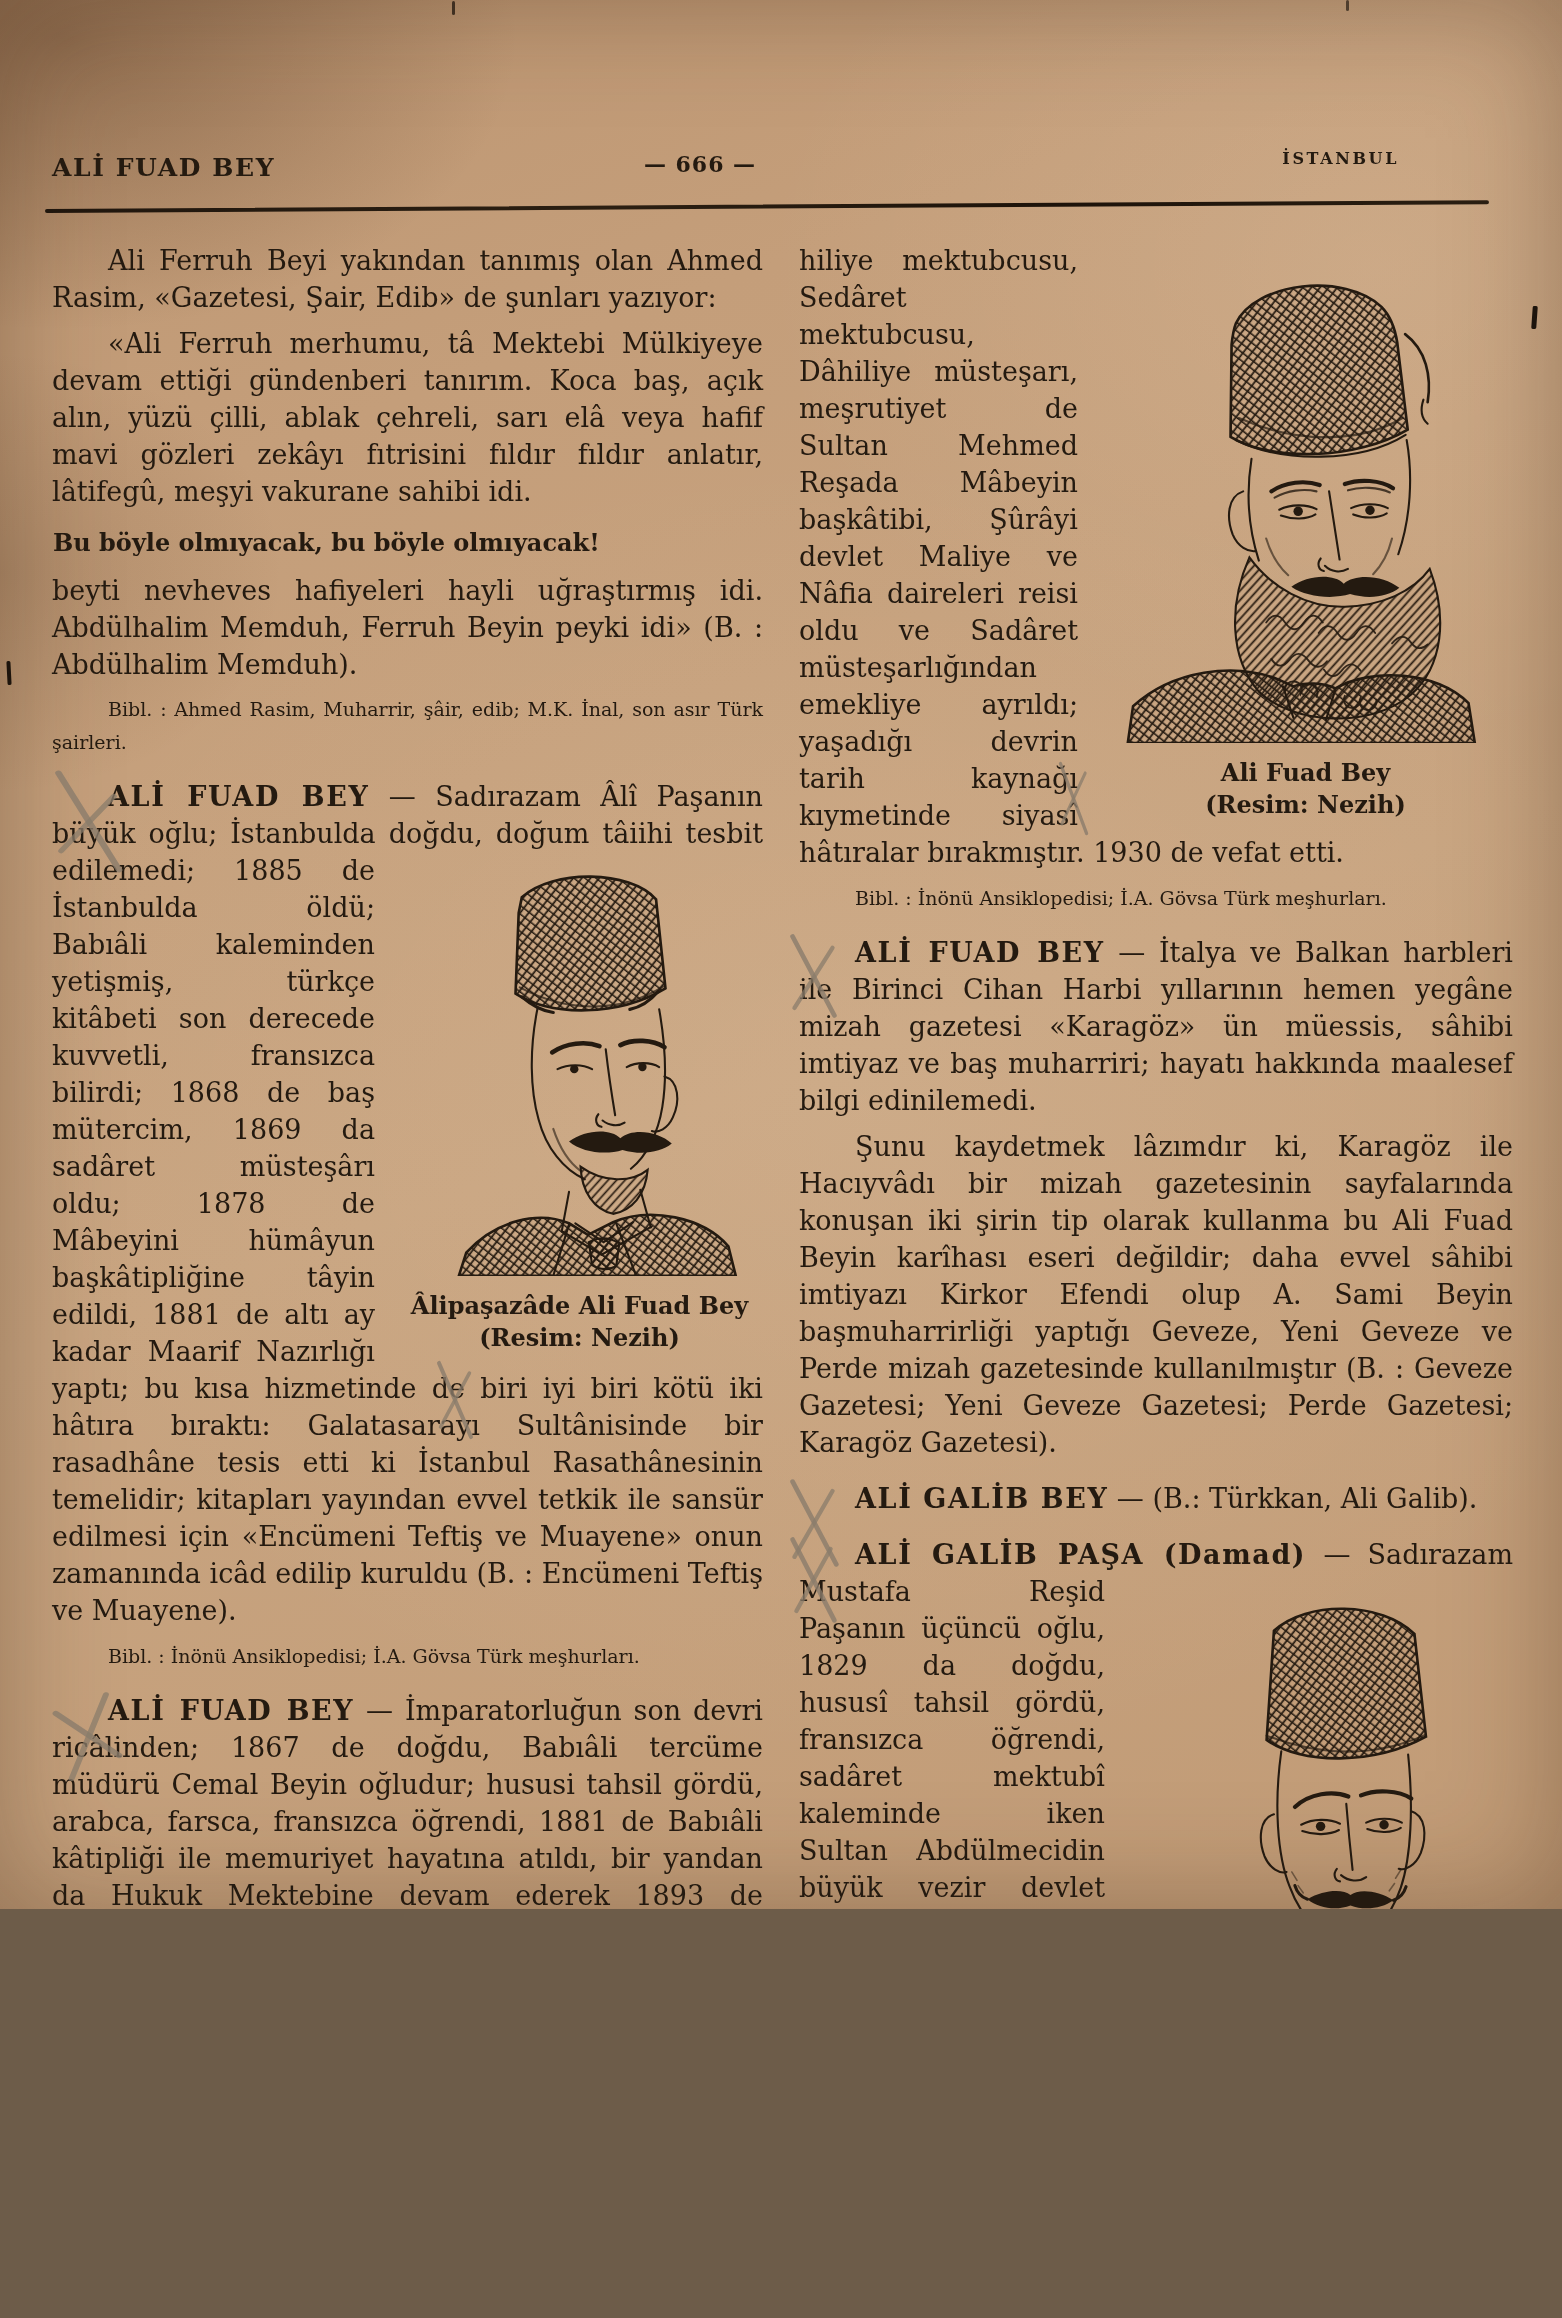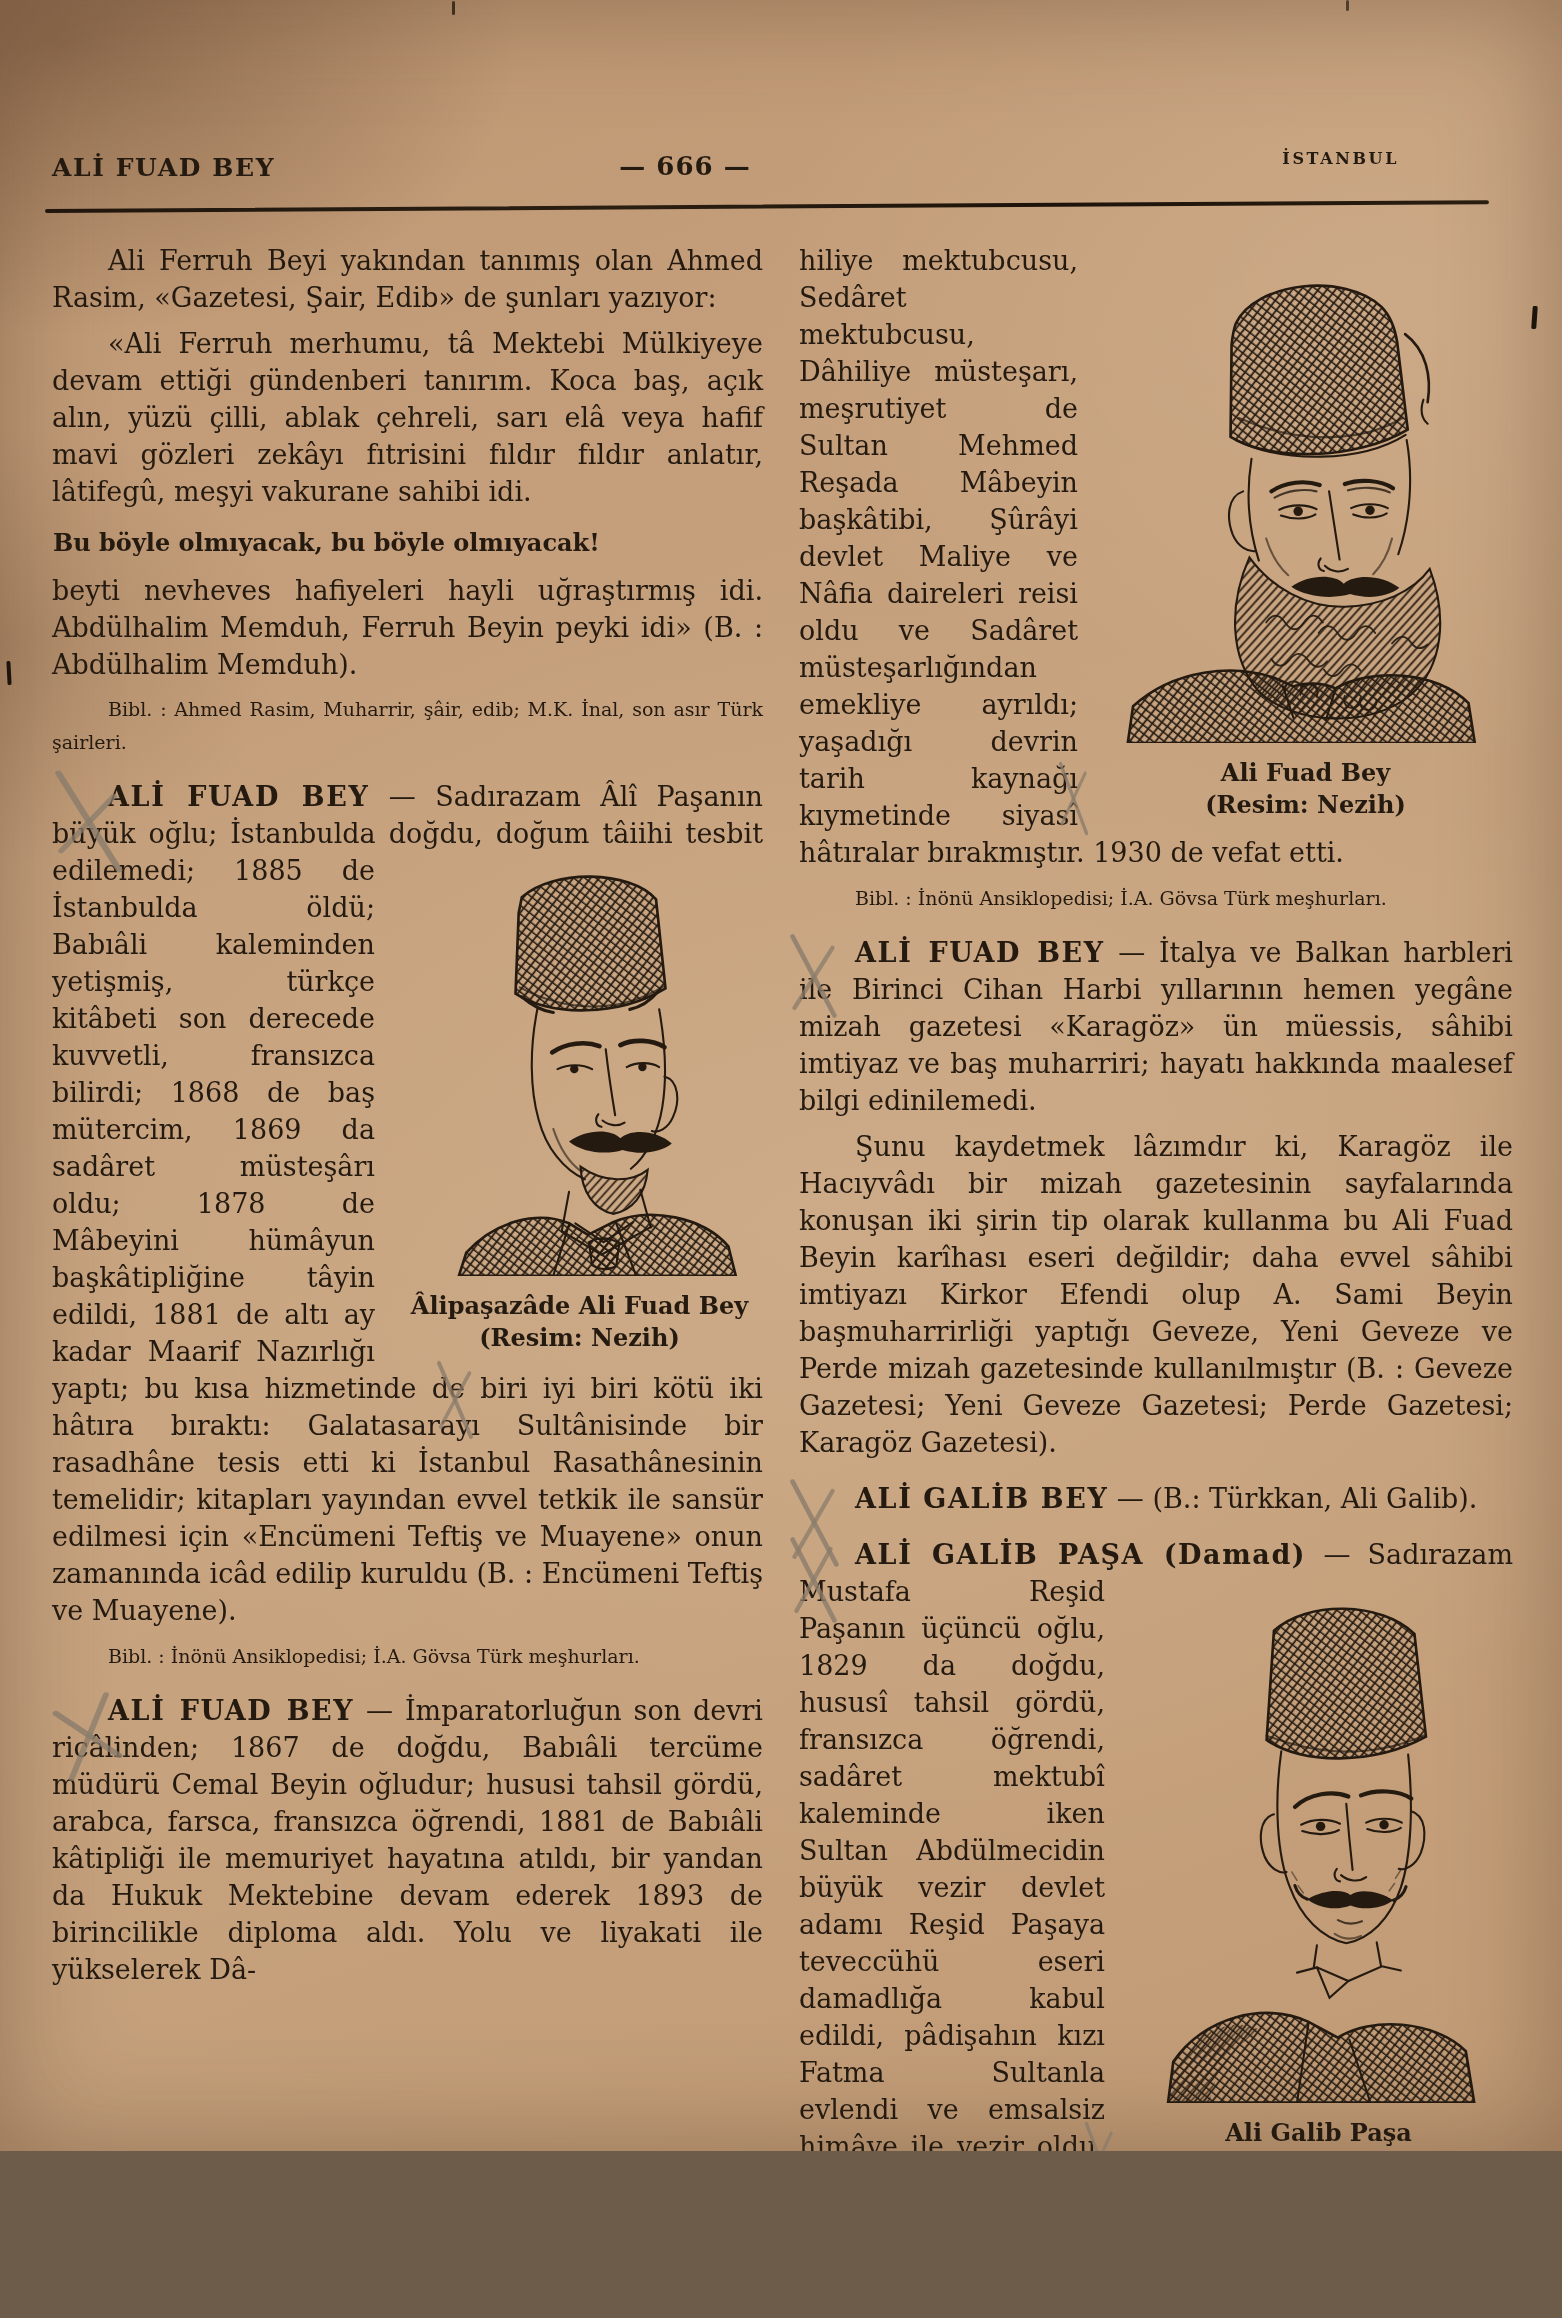--- a/index.html
+++ b/index.html
@@ -1,33 +1,33 @@
 <!DOCTYPE html>
 <html style="font-size:8.4px"><head>
 <meta charset="utf-8">
 <style>
   html,body{margin:0;padding:0;background:#6d5c49;}
   .page{
     position:relative;
-    width:1563px;height:2151px;
+    width:1563px;height:1909px;
     margin:0 auto;
     overflow:hidden;
     font-family:"DejaVu Serif","Liberation Serif",serif;
     color:#241a10;
     background:
       radial-gradient(735px 472px at 4% 2%, rgba(70,42,22,.38), transparent 62%),
       radial-gradient(472px 367px at 0% 30%, rgba(80,52,30,.18), transparent 60%),
       radial-gradient(944px 735px at 88% 14%, rgba(255,238,214,.12), transparent 65%),
       radial-gradient(1259px 944px at 55% 58%, rgba(255,236,210,.10), transparent 70%),
       linear-gradient(160deg,#bd9672 0%,#c49e7a 22%,#c8a480 55%,#c19b76 100%);
     box-shadow: inset 0 0 115px rgba(58,34,18,.35);
   }
   
   .hdr-left{position:absolute;left:52px;top:153px;font-weight:bold;font-size:25px;letter-spacing:1.6px;}
-  .hdr-num{position:absolute;left:614px;top:151px;width:142px;text-align:center;font-weight:bold;font-size:26px;letter-spacing:1px;}
+  .hdr-num{position:absolute;left:629px;top:151px;width:142px;text-align:center;font-weight:bold;font-size:22px;letter-spacing:1px;}
   .hdr-right{position:absolute;right:164px;top:149px;font-weight:bold;font-size:16px;letter-spacing:2.6px;}
   .rule{
     position:absolute;left:45px;top:209px;width:1444px;height:3.7px;
     background:linear-gradient(90deg,#20160d 0%,#2b1f12 40%,#1d130a 70%,#2a1e11 100%);
     border-radius:2.1px;transform:rotate(-0.35deg);transform-origin:left center;
   }
   
   .col{position:absolute;top:242px;}
   .col-left{left:52px;width:711px;}
   .col-right{left:799px;width:714px;}

